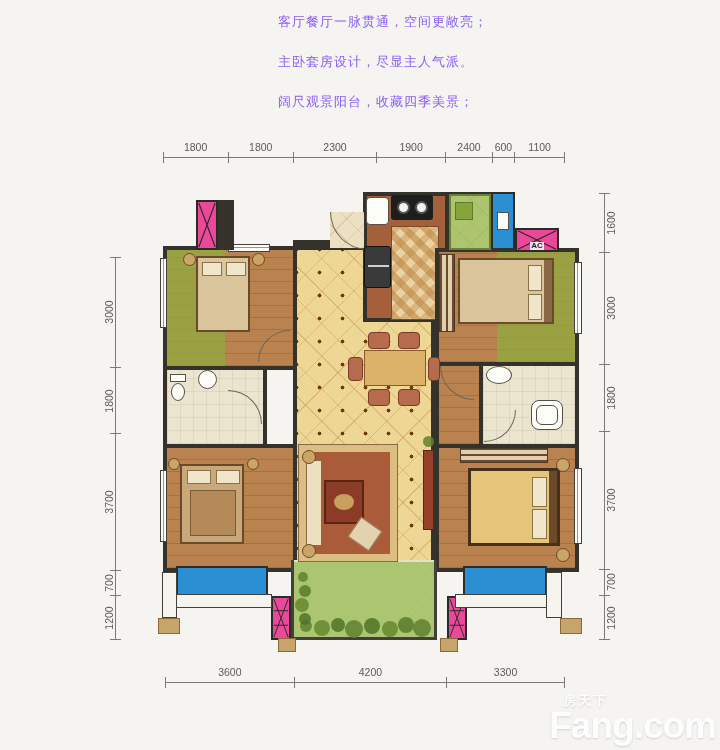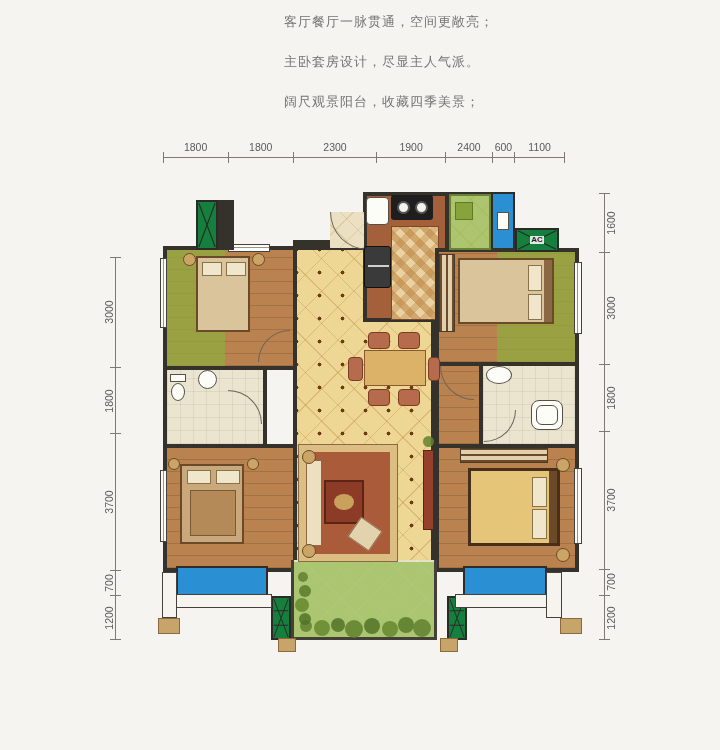--- a/index.html
+++ b/index.html
@@ -1,20 +1,20 @@
 <!DOCTYPE html>
 <html><head>
 <meta charset="utf-8">
 <style>
   html,body{margin:0;padding:0;background:#fff;}
   #canvas{position:relative;width:720px;height:750px;background:#f5f4f1;overflow:hidden;
           font-family:"Liberation Sans","DejaVu Sans",sans-serif;}
   .abs{position:absolute;}
   
-  .tagline{position:absolute;left:284px;top:10px;font-size:13px;letter-spacing:1px;color:#737373;}
+  .tagline{position:absolute;left:278px;top:10px;font-size:13px;letter-spacing:1px;color:#8b5cf6;}
   .tagline div{height:40px;line-height:24px;}
   
   .dim{position:absolute;color:#5a5a5a;font-size:10.5px;}
   .dim-h{display:flex;}
   .dim-h::before{content:'';position:absolute;left:0;right:0;bottom:5px;border-top:1px solid #7d7a76;}
   .dim-h::after{content:'';position:absolute;right:0;bottom:0;height:11px;border-left:1px solid #7d7a76;}
   .dim-h .dim-seg{position:relative;display:flex;justify-content:center;align-items:flex-start;}
   .dim-h .dim-seg::before{content:'';position:absolute;left:-0.5px;bottom:0;height:11px;border-left:1px solid #7d7a76;}
   .dim-v{display:flex;flex-direction:column;}
   .dim-v .dim-seg{position:relative;display:flex;align-items:center;justify-content:center;}
@@ -45,21 +45,21 @@
       repeating-linear-gradient(135deg,rgba(186,130,62,.35) 0 7px,transparent 7px 14px),#ead2a2;}
   .ov-green{position:absolute;background:rgba(136,181,60,.62);}
   .bluezone{position:absolute;background:#2b8fd4;border:2px solid #2f2c28;box-sizing:border-box;}
   .balconyfloor{position:absolute;box-sizing:border-box;border:3px solid #43403a;border-top:none;
       background-color:#e5e0c8;background-image:
       repeating-linear-gradient(45deg,rgba(255,255,255,.25) 0 1px,transparent 1px 20px),
       repeating-linear-gradient(135deg,rgba(255,255,255,.25) 0 1px,transparent 1px 20px);}
   .window{position:absolute;background:#fbfbf8;border:1px solid #44403a;box-sizing:border-box;}
   .window.v{background-image:linear-gradient(90deg,transparent 0 2px,#9a958c 2px 3px,transparent 3px);}
   .window.h{background-image:linear-gradient(0deg,transparent 0 3px,#9a958c 3px 4px,transparent 4px);}
-  .acbox{position:absolute;background:#15803d;border:2px solid #2a2a26;box-sizing:border-box;display:flex;align-items:center;justify-content:center;}
+  .acbox{position:absolute;background:#ec4899;border:2px solid #2a2a26;box-sizing:border-box;display:flex;align-items:flex-end;justify-content:center;}
   .acbox svg{position:absolute;inset:0;width:100%;height:100%;}
   .ac-text{position:relative;z-index:1;font-size:8px;font-weight:bold;color:#222;background:rgba(255,255,255,.85);padding:0 1px;line-height:1;}
   .hatch{position:absolute;border:1px solid #4a3a26;box-sizing:border-box;background:repeating-linear-gradient(90deg,#6b4a2e 0 2px,#e0d0ac 2px 6px);}
   .hatch.h{background:repeating-linear-gradient(0deg,#6b4a2e 0 2px,#e0d0ac 2px 6px);}
   .pillar{position:absolute;background:#c7a469;border:1px solid #8a6a3a;box-sizing:border-box;}
   .sill{position:absolute;background:#f6f4ee;border:1px solid #44403a;box-sizing:border-box;}
   .furn{position:absolute;box-sizing:border-box;}
   .bed{background:#d9c49c;border:2px solid #6a4a28;}
   .pillow{position:absolute;background:#f0e6cc;border:1px solid #8a7248;}
   .nstand{position:absolute;border-radius:50%;background:#caa566;border:1px solid #6a4a28;}
@@ -108,20 +108,31 @@
       <div class="dim-seg" style="flex-grow: 1300; flex-basis: 0px;">
         <span class="dim-label">2400</span>
       </div>
       <div class="dim-seg" style="flex-grow: 600; flex-basis: 0px;">
         <span class="dim-label">600</span>
       </div>
       <div class="dim-seg" style="flex-grow: 1400; flex-basis: 0px;">
         <span class="dim-label">1100</span>
       </div>
     </div>
+  <div class="dim dim-h" style="left:165px;top:666px;width:400px;height:22px;">
+      <div class="dim-seg" style="flex-grow: 3600; flex-basis: 0px;">
+        <span class="dim-label">3600</span>
+      </div>
+      <div class="dim-seg" style="flex-grow: 4200; flex-basis: 0px;">
+        <span class="dim-label">4200</span>
+      </div>
+      <div class="dim-seg" style="flex-grow: 3300; flex-basis: 0px;">
+        <span class="dim-label">3300</span>
+      </div>
+    </div>
   <div class="dim dim-v dim-v-left" style="left:97px;top:257px;width:24px;height:383px;">
       <div class="dim-seg" style="flex-grow: 3000; flex-basis: 0px;">
         <span class="dim-label">3000</span>
       </div>
       <div class="dim-seg" style="flex-grow: 1800; flex-basis: 0px;">
         <span class="dim-label">1800</span>
       </div>
       <div class="dim-seg" style="flex-grow: 3700; flex-basis: 0px;">
         <span class="dim-label">3700</span>
       </div>
@@ -296,14 +307,18 @@
     <div class="furn bed" style="left:468px;top:468px;width:92px;height:78px;background:#e5c578;border:3px solid #46301c;">
       <div class="furn" style="right:0;top:0;width:8px;height:72px;background:#6a4a28;position:absolute;"></div>
       <div class="pillow" style="right:10px;top:6px;width:13px;height:28px;"></div>
       <div class="pillow" style="right:10px;top:38px;width:13px;height:28px;"></div>
     </div>
     <div class="nstand" style="left:556px;top:458px;width:12px;height:12px;"></div>
     <div class="nstand" style="left:556px;top:548px;width:12px;height:12px;"></div>
   </div>
 
 
+  <div class="watermark">
+    <div class="cn">房天下</div>
+    <div class="en">Fang.com</div>
+  </div>
 
 </div>
 
 </body></html>

